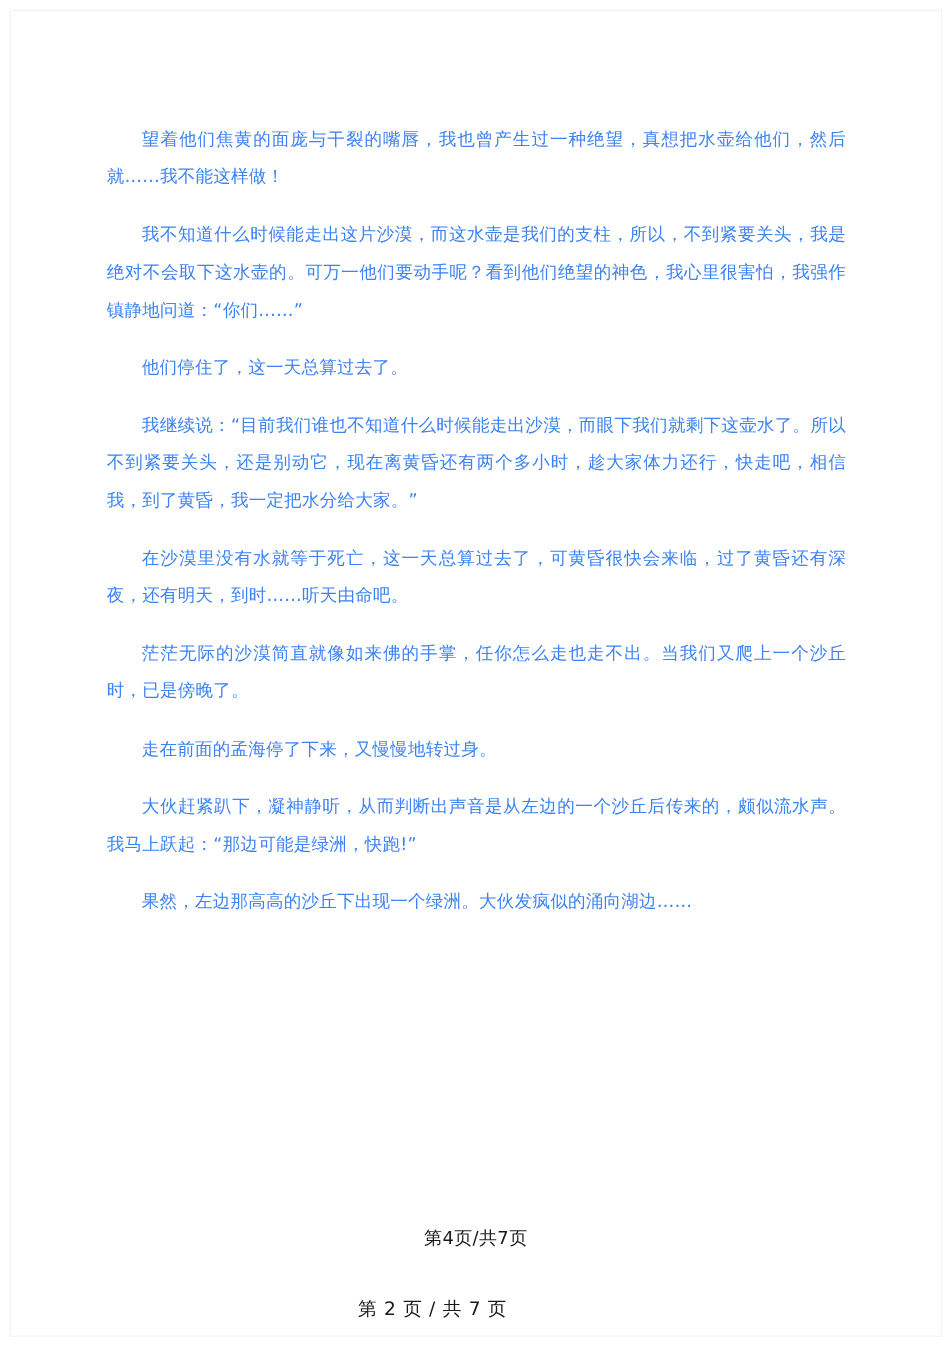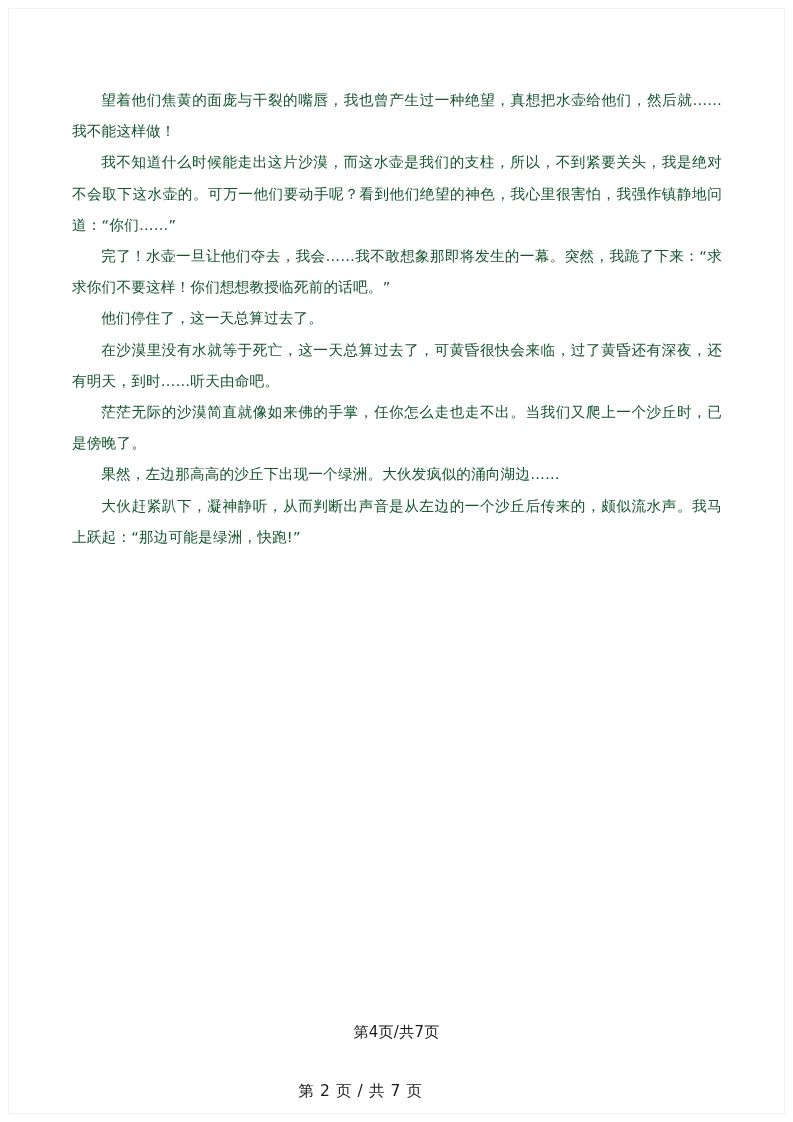--- a/index.html
+++ b/index.html
@@ -34,29 +34,29 @@
     box-sizing: border-box;
     pointer-events: none;
   }
   #body-text {
     position: absolute;
     left: 72px;
     top: 84px;
     width: 650px;
   }
   p.para {
-    margin: 0;
+    margin: 17px;
     padding: 0;
     font-size: 14.6px;
     line-height: 31.2px;
     text-align: justify;
     text-justify: inter-character;
     text-indent: 2em;
     letter-spacing: 0.2px;
-    color: #14532d;
+    color: #3b82f6;
     font-weight: 400;
   }
   
   #inner-page-marker {
     position: absolute;
     left: 0;
     top: 1022px;
     width: 793px;
     text-align: center;
     font-size: 15px;
@@ -81,26 +81,27 @@
 </head>
 <body>
 
 <div id="page">
 
   <div id="page-frame"></div>
 
   <div id="body-text">
     <p class="para">望着他们焦黄的面庞与干裂的嘴唇，我也曾产生过一种绝望，真想把水壶给他们，然后就……我不能这样做！</p>
     <p class="para">我不知道什么时候能走出这片沙漠，而这水壶是我们的支柱，所以，不到紧要关头，我是绝对不会取下这水壶的。可万一他们要动手呢？看到他们绝望的神色，我心里很害怕，我强作镇静地问道：“你们……”</p>
-    <p class="para">完了！水壶一旦让他们夺去，我会……我不敢想象那即将发生的一幕。突然，我跪了下来：“求求你们不要这样！你们想想教授临死前的话吧。”</p>
     <p class="para">他们停住了，这一天总算过去了。</p>
+    <p class="para">我继续说：“目前我们谁也不知道什么时候能走出沙漠，而眼下我们就剩下这壶水了。所以不到紧要关头，还是别动它，现在离黄昏还有两个多小时，趁大家体力还行，快走吧，相信我，到了黄昏，我一定把水分给大家。”</p>
     <p class="para">在沙漠里没有水就等于死亡，这一天总算过去了，可黄昏很快会来临，过了黄昏还有深夜，还有明天，到时……听天由命吧。</p>
     <p class="para">茫茫无际的沙漠简直就像如来佛的手掌，任你怎么走也走不出。当我们又爬上一个沙丘时，已是傍晚了。</p>
+    <p class="para">走在前面的孟海停了下来，又慢慢地转过身。</p>
+    <p class="para">大伙赶紧趴下，凝神静听，从而判断出声音是从左边的一个沙丘后传来的，颇似流水声。我马上跃起：“那边可能是绿洲，快跑!”</p>
     <p class="para">果然，左边那高高的沙丘下出现一个绿洲。大伙发疯似的涌向湖边……</p>
-    <p class="para">大伙赶紧趴下，凝神静听，从而判断出声音是从左边的一个沙丘后传来的，颇似流水声。我马上跃起：“那边可能是绿洲，快跑!”</p>
   </div>
 
   <div id="inner-page-marker">
     <span class="pm-seg">第4页/共7页</span>
   </div>
 
   <div id="outer-page-marker">
     <span class="pm-seg">第 2 页 / 共 7 页</span>
   </div>
 

